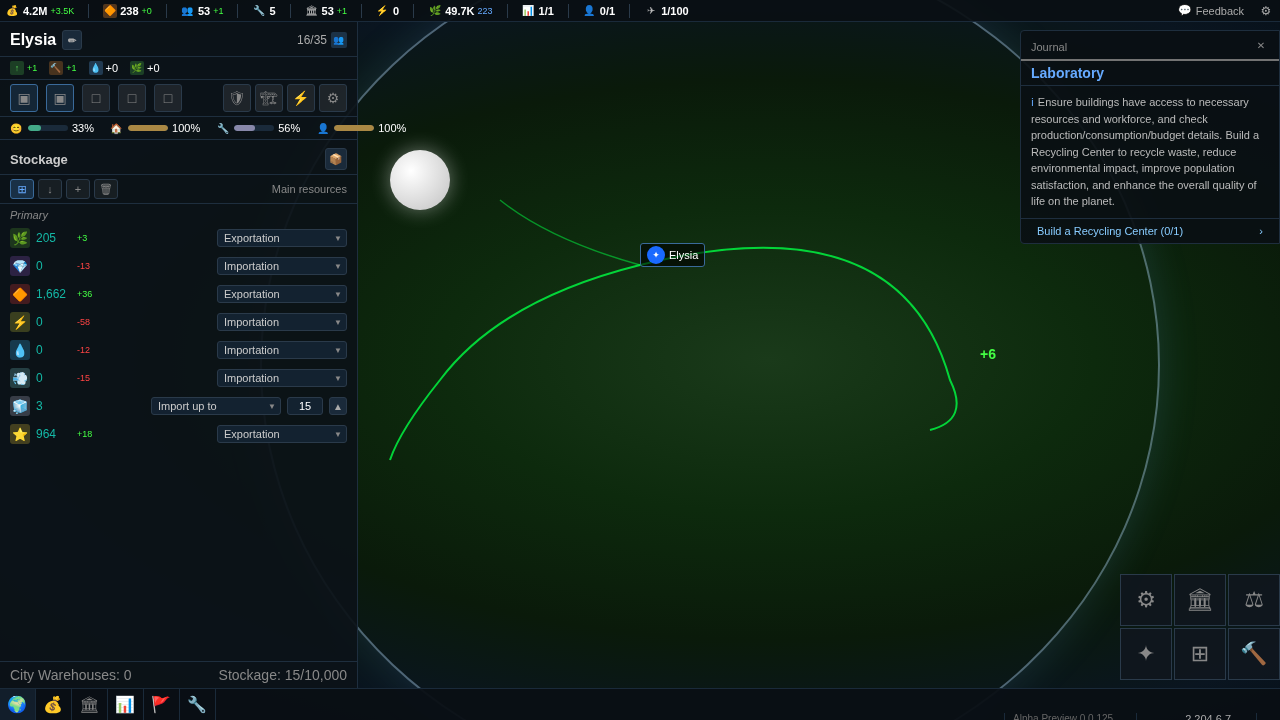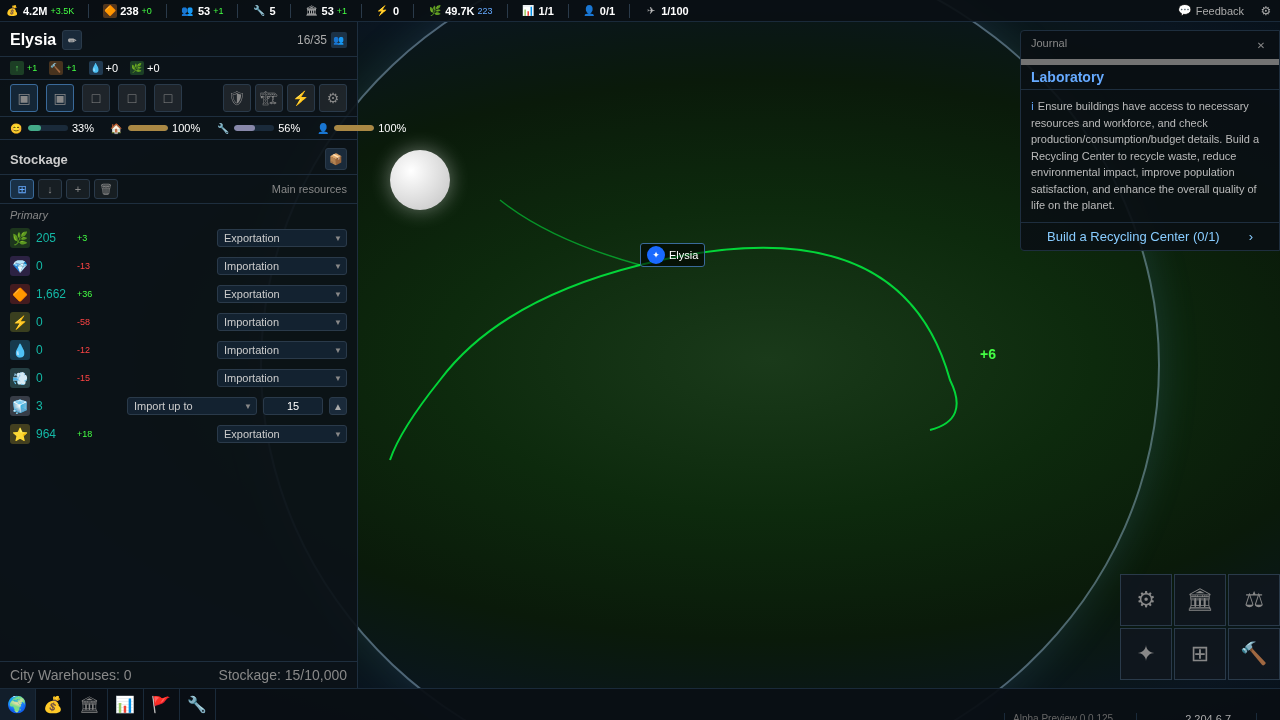--- a/index.html
+++ b/index.html
@@ -339,21 +339,21 @@
       color: #888;
       pointer-events: none;
     }
     .import-val-box {
       background: rgba(20,35,50,0.95);
       border: 1px solid #2a3a4a;
       border-radius: 3px;
       padding: 2px 6px;
       color: #fff;
       font-size: 11px;
-      width: 60px;
+      width: 36px;
       text-align: center;
     }
     .import-step-btn {
       width: 18px; height: 18px;
       background: #1a2a3a;
       border: 1px solid #2a3a4a;
       border-radius: 3px;
       display: flex; align-items: center; justify-content: center;
       font-size: 10px; color: #aaa; cursor: pointer;
     }
@@ -418,23 +418,23 @@
       top: 30px;
       right: 0;
       width: 260px;
       background: rgba(10,15,20,0.92);
       border: 1px solid #1e2e3e;
       border-radius: 4px 0 0 4px;
       z-index: 60;
     }
     .journal-header {
       padding: 6px 10px;
-      border-bottom: 6px solid #737373;
-      display: flex;
-      align-items: flex-start;
+      border-bottom: 2px solid #737373;
+      display: flex;
+      align-items: flex-end;
       justify-content: space-between;
     }
     .journal-label {
       color: #888;
       font-size: 11px;
     }
     .journal-title {
       color: #6af;
       font-size: 14px;
       font-weight: bold;
@@ -445,22 +445,22 @@
       padding: 8px 10px;
       font-size: 11px;
       color: #bbb;
       line-height: 1.5;
     }
     .journal-body .j-icon {
       color: #6af;
       margin-right: 4px;
     }
     .journal-task {
-      padding: 6px 26px;
-      font-size: 13px;
+      padding: 6px 16px;
+      font-size: 11px;
       color: #8cf;
       border-top: 1px solid #1e2e3e;
       display: flex;
       align-items: center;
       justify-content: space-between;
       cursor: pointer;
     }
     .journal-close {
       width: 16px; height: 16px;
       display: flex; align-items: center; justify-content: center;

